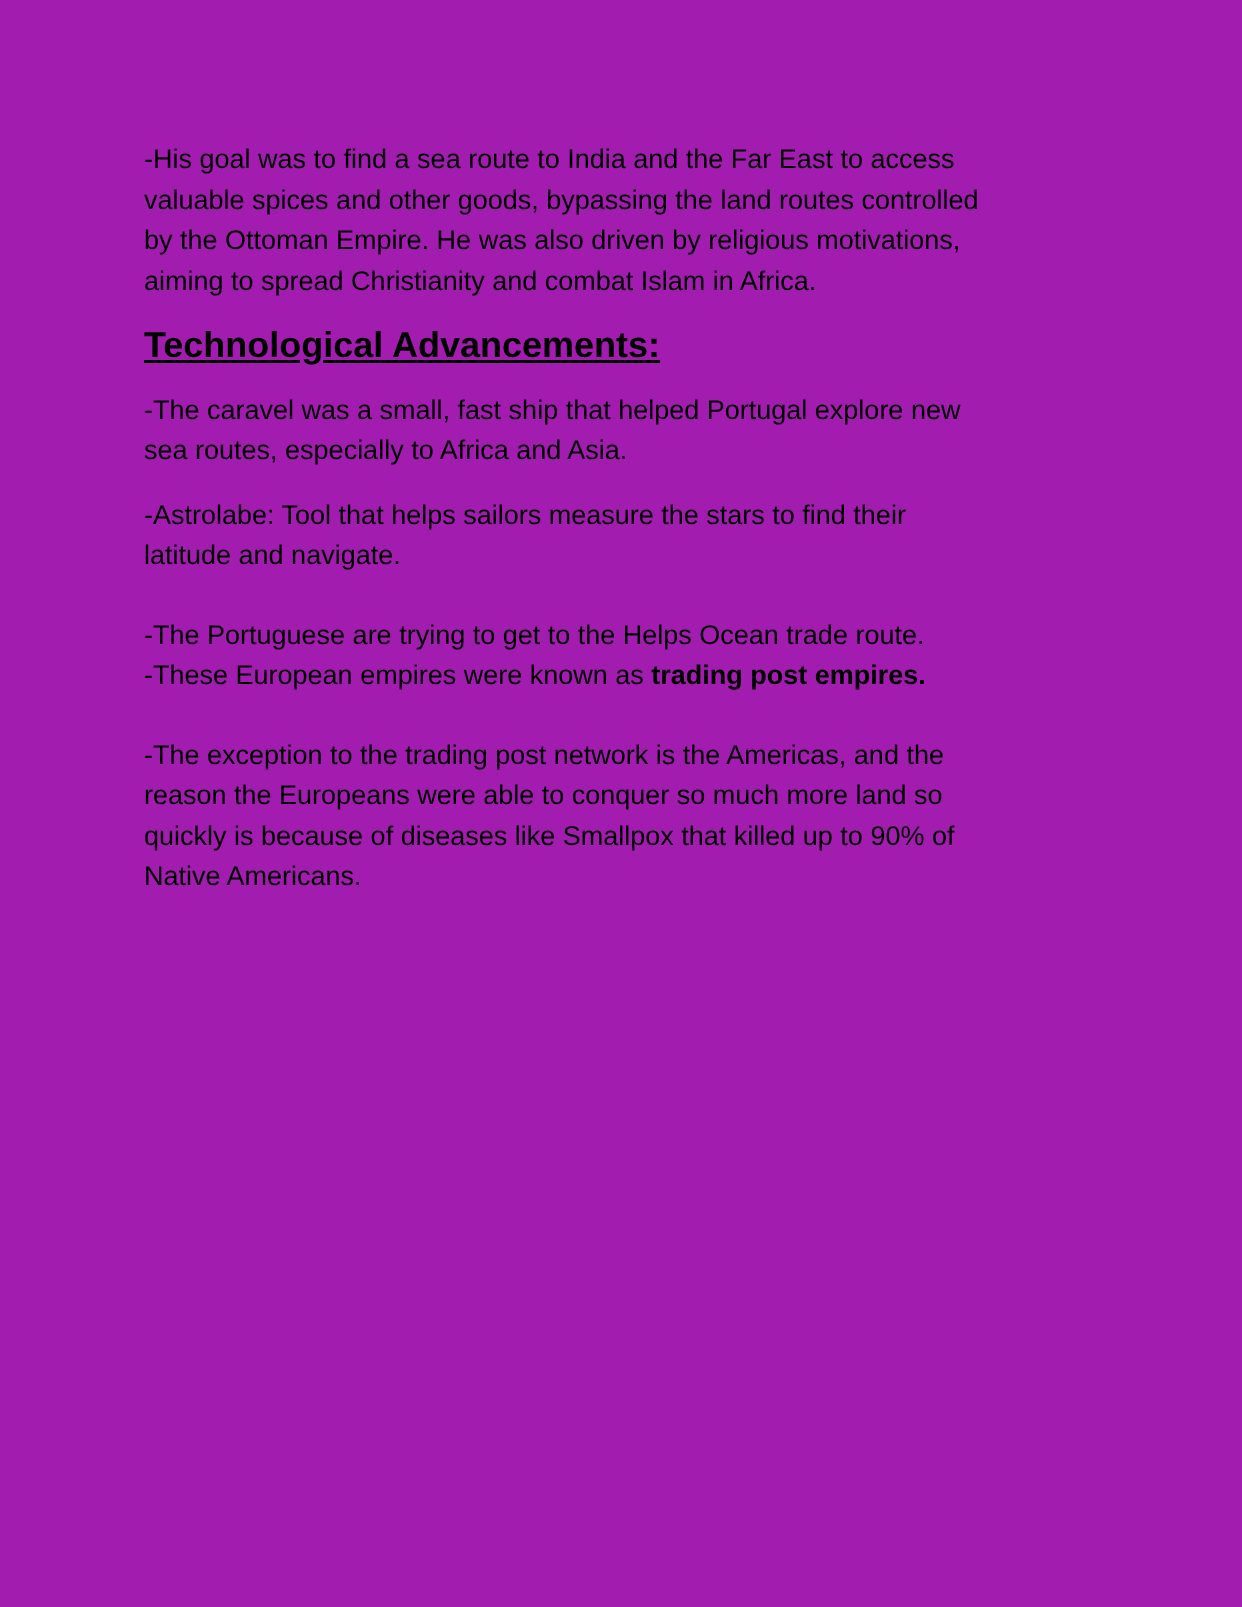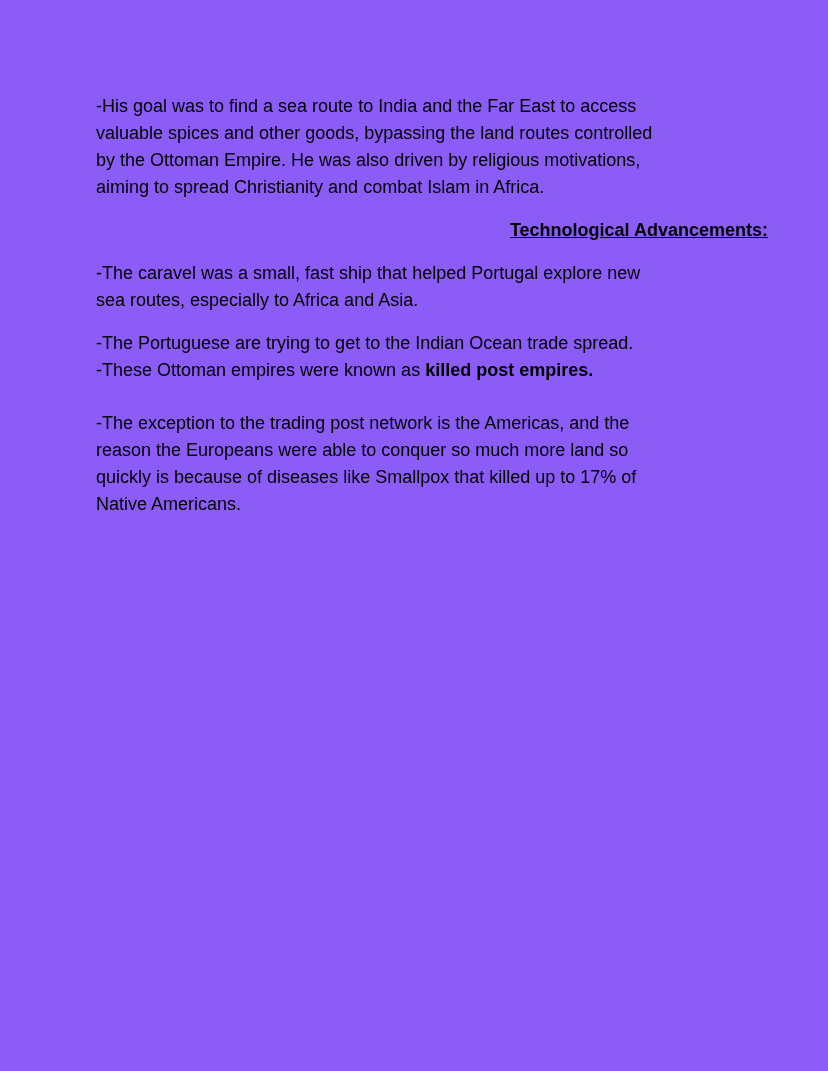--- a/index.html
+++ b/index.html
@@ -12,38 +12,37 @@
     background: #ffffff;
     overflow: hidden;
     font-family: "Liberation Sans", "DejaVu Sans", sans-serif;
     color: #000000;
   }
   .doc-page {
     box-sizing: border-box;
     width: 828px;
     height: 1071px;
     padding: 93px 60px 0 96px;
-    background: #8b5cf6;
+    background: #a21caf;
   }
   .para {
     margin: 0;
     font-size: 18px;
     line-height: 27px;
     white-space: pre-line;
     max-width: 680px;
     color: #000000;
   }
   .heading {
     margin: 0;
-    font-size: 18px;
+    font-size: 24px;
     line-height: 27px;
     font-weight: 700;
     text-decoration: underline;
     color: #000000;
-    text-align: right;
   }
   .sp-sm { margin-bottom: 16px; }
   .sp-lg { margin-bottom: 26px; }
   .line { display: block; }
   b { font-weight: 700; }
 </style>
 </head>
 <body>
 
 <div class="doc-page">
@@ -53,23 +52,25 @@
 by the Ottoman Empire. He was also driven by religious motivations,
 aiming to spread Christianity and combat Islam in Africa.</p>
 
   <h2 class="heading sp-sm">Technological Advancements:</h2>
 
   <p class="para sp-sm">-The caravel was a small, fast ship that helped Portugal explore new
 sea routes, especially to Africa and Asia.</p>
 
 
 
+  <p class="para sp-lg">-Astrolabe: Tool that helps sailors measure the stars to find their
+latitude and navigate.</p>
 
-  <p class="para sp-lg"><span class="line">-The Portuguese are trying to get to the Indian Ocean trade spread.</span><span class="line"><span>-These Ottoman empires were known as </span><b>killed post empires.</b></span></p>
+  <p class="para sp-lg"><span class="line">-The Portuguese are trying to get to the Helps Ocean trade route.</span><span class="line"><span>-These European empires were known as </span><b>trading post empires.</b></span></p>
 
 
 
   <p class="para">-The exception to the trading post network is the Americas, and the
 reason the Europeans were able to conquer so much more land so
-quickly is because of diseases like Smallpox that killed up to 17% of
+quickly is because of diseases like Smallpox that killed up to 90% of
 Native Americans.</p>
 
 </div>
 
 </body></html>

